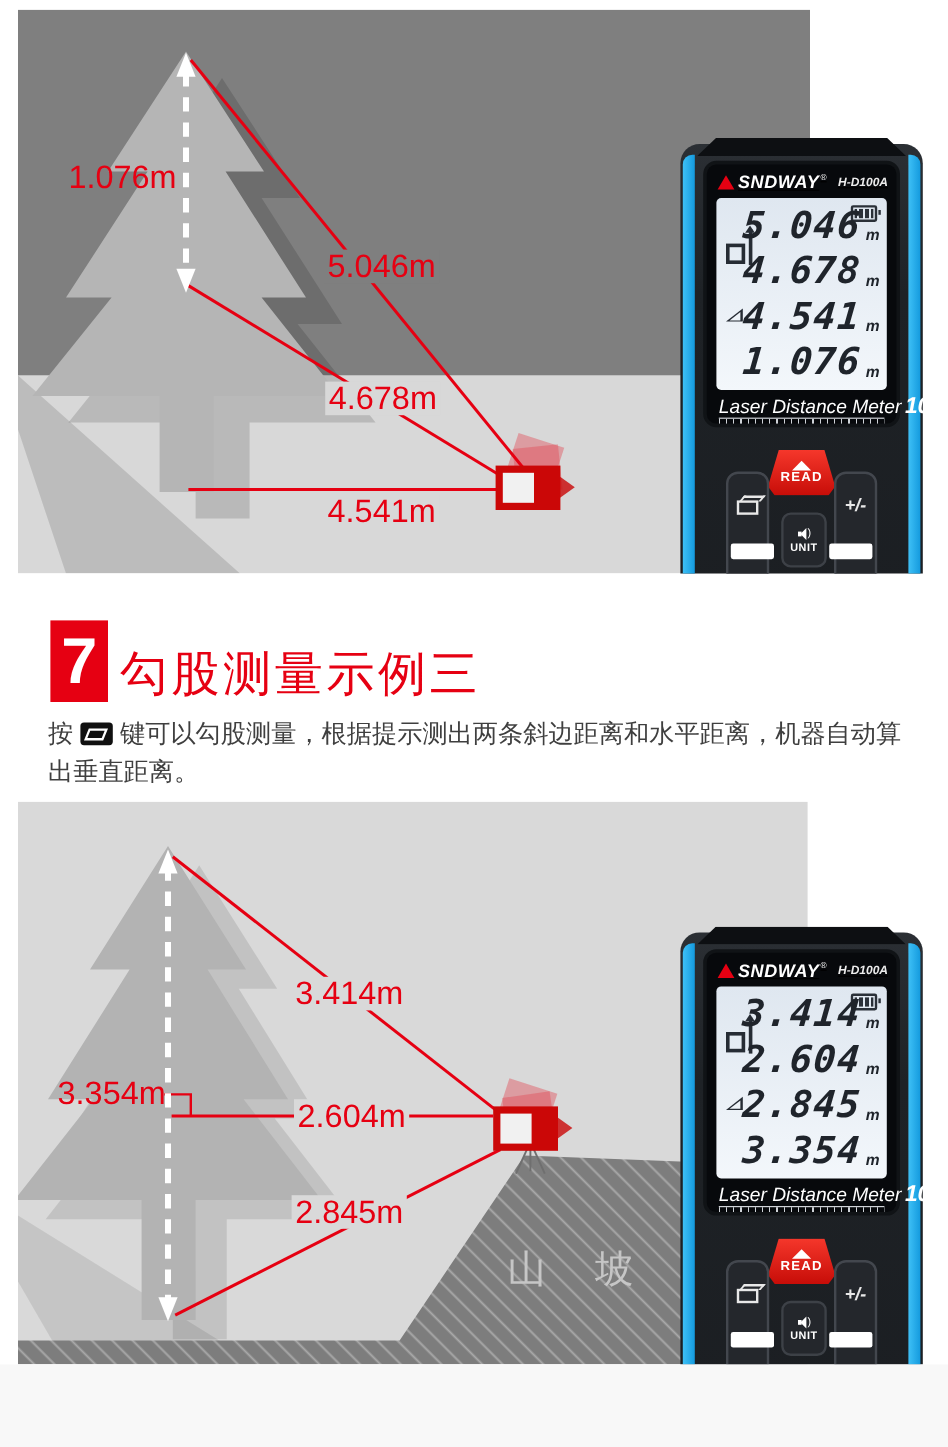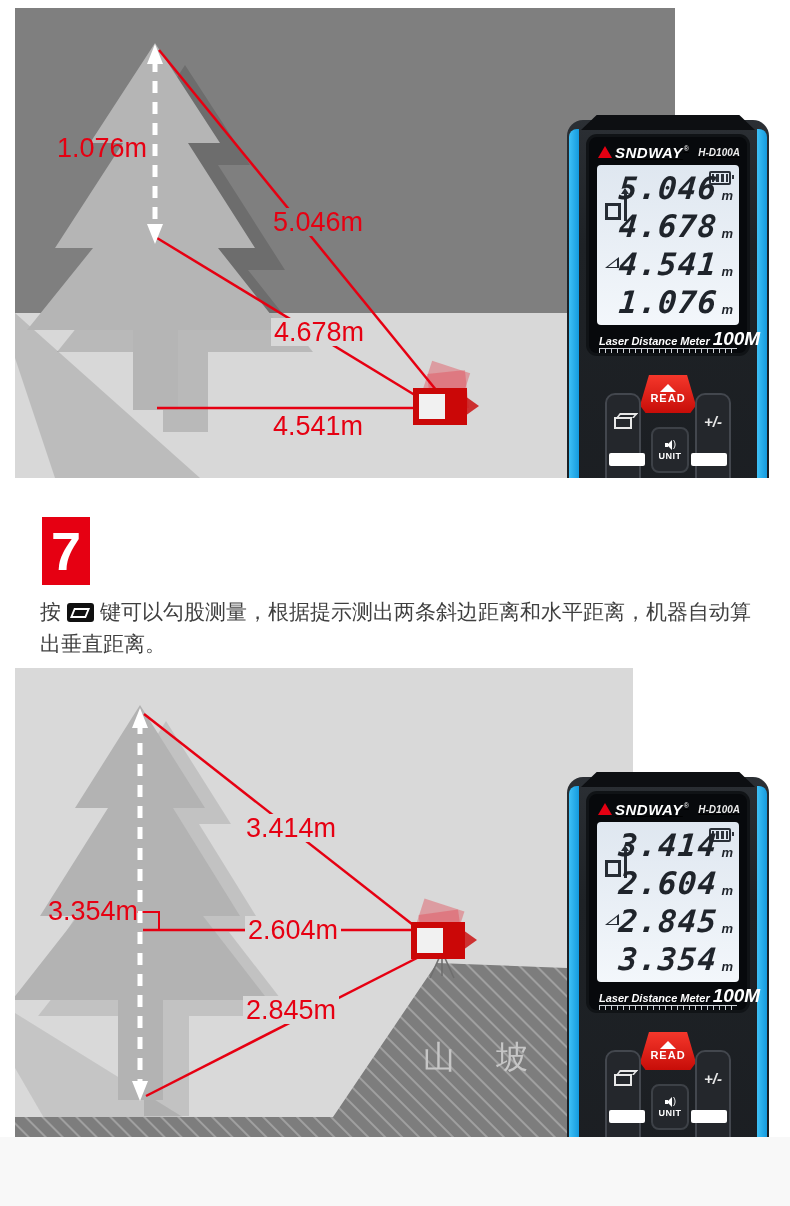--- a/index.html
+++ b/index.html
@@ -1,20 +1,20 @@
 <!DOCTYPE html>
 <html><head>
 <meta charset="utf-8">
 <style>
   html,body{margin:0;padding:0;background:#fff;}
   .page{position:relative;width:790px;height:1206px;background:#ffffff;overflow:hidden;
         font-family:"Liberation Sans",sans-serif;}
   .diagram{position:absolute;overflow:hidden;}
   .d1{left:15px;top:8px;width:660px;height:470px;}
-  .d2{left:15px;top:668px;width:618px;height:469px;}
+  .d2{left:15px;top:668px;width:618px;height:469px;padding-left:40px;}
   .diagram svg{position:absolute;left:0;top:0;}
   .mlabel{position:absolute;font-size:27px;line-height:28px;color:#e60012;white-space:nowrap;}
   .bg-dark{background:#7f7f7f;padding:0 3px;}
   .bg-light1{background:#d8d8d8;padding:0 3px;}
   .bg-light2{background:#d9d9d9;padding:0 3px;}
   .slope-text{position:absolute;left:408px;top:368px;font-size:32px;letter-spacing:16px;
               color:#c6c6c6;white-space:nowrap;}
   
   .section-head{position:absolute;left:42px;top:517px;display:flex;align-items:flex-end;}
   .num-box{width:48px;height:68px;background:#e60012;color:#fff;font-size:54px;font-weight:bold;
@@ -65,21 +65,21 @@
            border-left:14px solid transparent;border-bottom:11px solid #262c34;}
   .lcd-tri::after{content:'';position:absolute;left:-11px;top:3px;width:0;height:0;
            border-left:9px solid transparent;border-bottom:7px solid #eef3f8;}
   .lcd-row{position:absolute;right:6px;height:36px;display:flex;align-items:flex-end;}
   .r0{top:4px;}.r1{top:42px;}.r2{top:80px;}.r3{top:118px;}
   .lcd-num{font-family:"DejaVu Sans Mono",monospace;font-style:italic;font-weight:bold;
            font-size:31px;line-height:34px;letter-spacing:1px;color:#1f242b;display:inline-block;
            transform:skewX(-5deg);}
   .lcd-unit{font-style:italic;font-weight:bold;font-size:13px;color:#1f242b;margin:0 0 2px 4px;}
   .dev-tag{position:absolute;left:10px;right:8px;top:191px;display:flex;align-items:baseline;color:#fff;}
-  .tag-text{font-style:italic;font-weight:bold;font-size:11px;white-space:nowrap;}
+  .tag-text{font-style:italic;font-weight:normal;font-size:16px;white-space:nowrap;}
   .tag-range{font-style:italic;font-weight:bold;font-size:19px;margin-left:3px;}
   .dev-ruler{position:absolute;left:10px;right:10px;top:211px;height:4px;border-top:1px solid #cfd3d8;
              background:repeating-linear-gradient(90deg,#cfd3d8 0 1px,transparent 1px 6px);}
   .btn-read{position:absolute;left:75px;top:260px;width:56px;height:38px;color:#fff;
             background:linear-gradient(180deg,#f5372b,#c70d08);
             clip-path:polygon(16% 0,84% 0,100% 80%,90% 100%,10% 100%,0 80%);
             display:flex;flex-direction:column;align-items:center;justify-content:center;}
   .read-arrow{width:0;height:0;border-left:8px solid transparent;border-right:8px solid transparent;
             border-bottom:8px solid #fff;}
   .read-text{font-size:11px;font-weight:bold;letter-spacing:1px;line-height:12px;}
@@ -130,20 +130,21 @@
       </g>
     </svg>
     <div class="mlabel" style="left:42px;top:126px;">1.076m</div>
     <div class="mlabel bg-dark" style="left:255px;top:200px;">5.046m</div>
     <div class="mlabel bg-light1" style="left:256px;top:310px;">4.678m</div>
     <div class="mlabel bg-light1" style="left:255px;top:384px;margin-top:20px;">4.541m</div>
   </div>
 
   <div class="section-head">
     <div class="num-box">7</div>
+    <div class="sec-title">勾股测量示例三</div>
   </div>
   <div class="desc">
     <span>按</span><span class="key-icon"></span><span>键可以勾股测量，根据提示测出两条斜边距离和水平距离，机器自动算出垂直距离。</span>
   </div>
 
   <div class="diagram d2">
     <svg width="760" height="469" viewBox="0 0 760 469">
       <defs>
         <pattern id="hatch" width="12" height="12" patternUnits="userSpaceOnUse" patternTransform="rotate(-45)">
           <rect width="12" height="12" fill="#7d7d7d"></rect>

